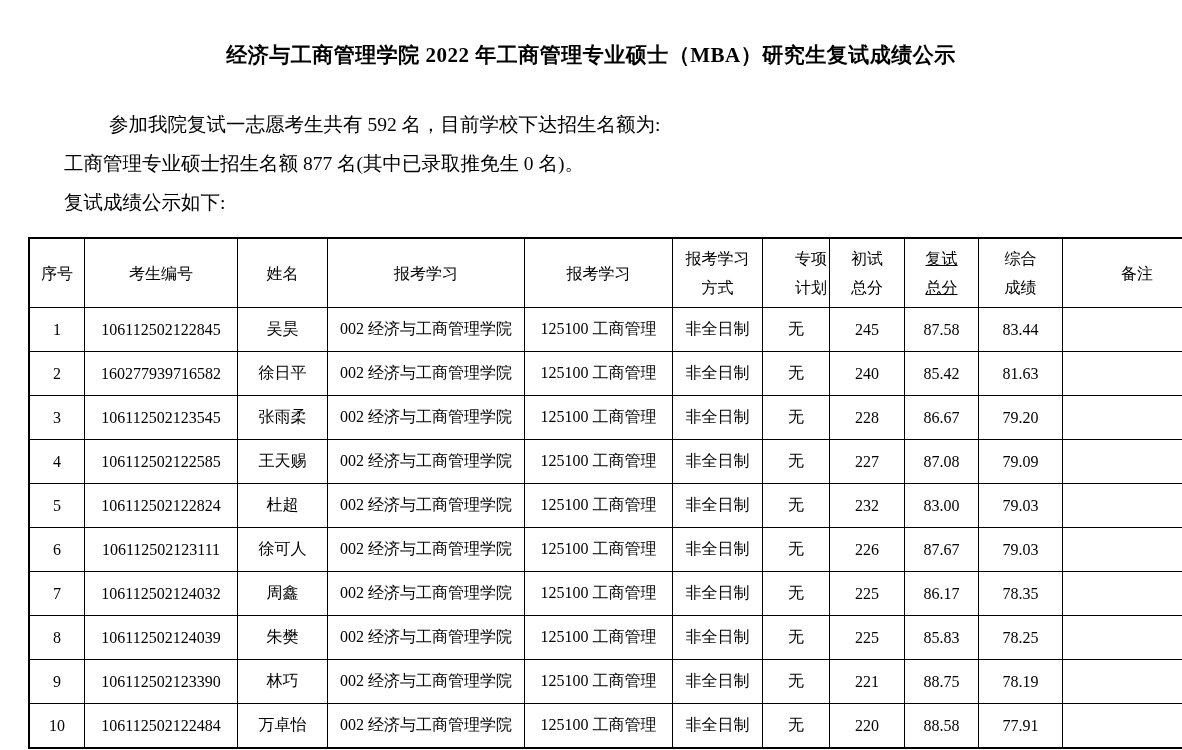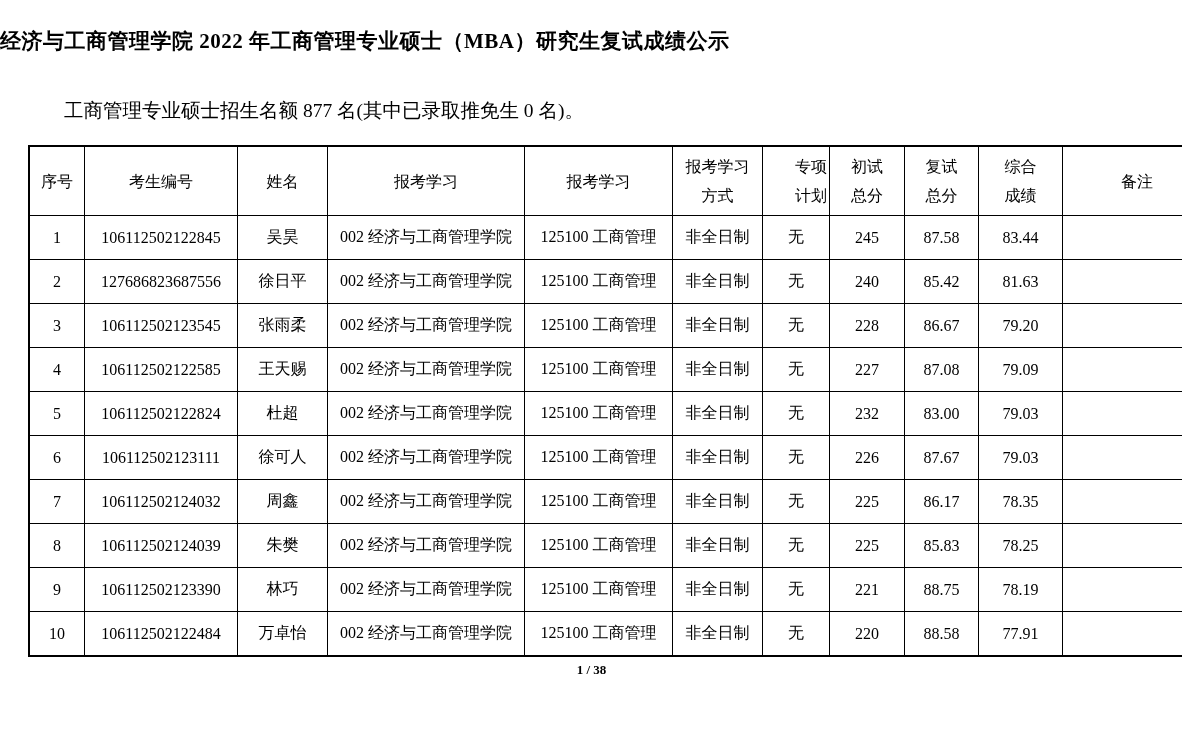--- a/index.html
+++ b/index.html
@@ -10,22 +10,22 @@
   body {
     width: 1182px;
     height: 750px;
     position: relative;
     font-family: "Liberation Serif", "DejaVu Serif", serif;
     color: #000000;
     overflow: hidden;
   }
   .doc-title {
     margin: 0;
-    padding-top: 27px;
-    text-align: left;
+    padding-top: 41px;
+    text-align: center;
     font-size: 21px;
     font-weight: 700;
     letter-spacing: 0.5px;
   }
   .intro {
     margin: 36px 70px 0 64px;
     font-size: 19.5px;
   }
   .intro-line {
     line-height: 39px;
@@ -68,38 +68,40 @@
     font-size: 13px;
     font-weight: 700;
   }
 </style>
 </head>
 <body>
 
 <h1 class="doc-title">经济与工商管理学院 2022 年工商管理专业硕士（MBA）研究生复试成绩公示</h1>
 
 <div class="intro">
+  <div class="intro-line indent">参加我院复试一志愿考生共有 592 名，目前学校下达招生名额为:</div>
   <div class="intro-line">工商管理专业硕士招生名额 877 名(其中已录取推免生 0 名)。</div>
+  <div class="intro-line">复试成绩公示如下:</div>
 </div>
 
 <table class="score-table">
   <thead>
     <tr>
         <th style="width: 50px;">序号</th>
         <th style="width: 148px; text-align: center;">考生编号</th>
         <th style="width: 85px;">姓名</th>
         <th style="width: 192px;">报考学习</th>
         <th style="width: 143px;">报考学习</th>
         <th style="width: 85px;">报考学习
 方式</th>
         <th style="width: 62px; text-align: right;">专项
 计划</th>
         <th style="width: 70px;">初试
 总分</th>
-        <th style="width: 69px;">复试
+        <th style="width: 69px; text-decoration: underline;">复试
 总分</th>
         <th style="width: 79px;">综合
 成绩</th>
         <th style="width: 144px;">备注</th>
       </tr>
   </thead>
   <tbody>
       <tr>
         <td>1</td>
         <td>106112502122845</td>
@@ -108,21 +110,21 @@
         <td>125100 工商管理</td>
         <td>非全日制</td>
         <td>无</td>
         <td>245</td>
         <td>87.58</td>
         <td>83.44</td>
         <td></td>
       </tr>
       <tr>
         <td>2</td>
-        <td>127686823687556</td>
+        <td>160277939716582</td>
         <td>徐日平</td>
         <td>002 经济与工商管理学院</td>
         <td>125100 工商管理</td>
         <td>非全日制</td>
         <td>无</td>
         <td>240</td>
         <td>85.42</td>
         <td>81.63</td>
         <td></td>
       </tr>

